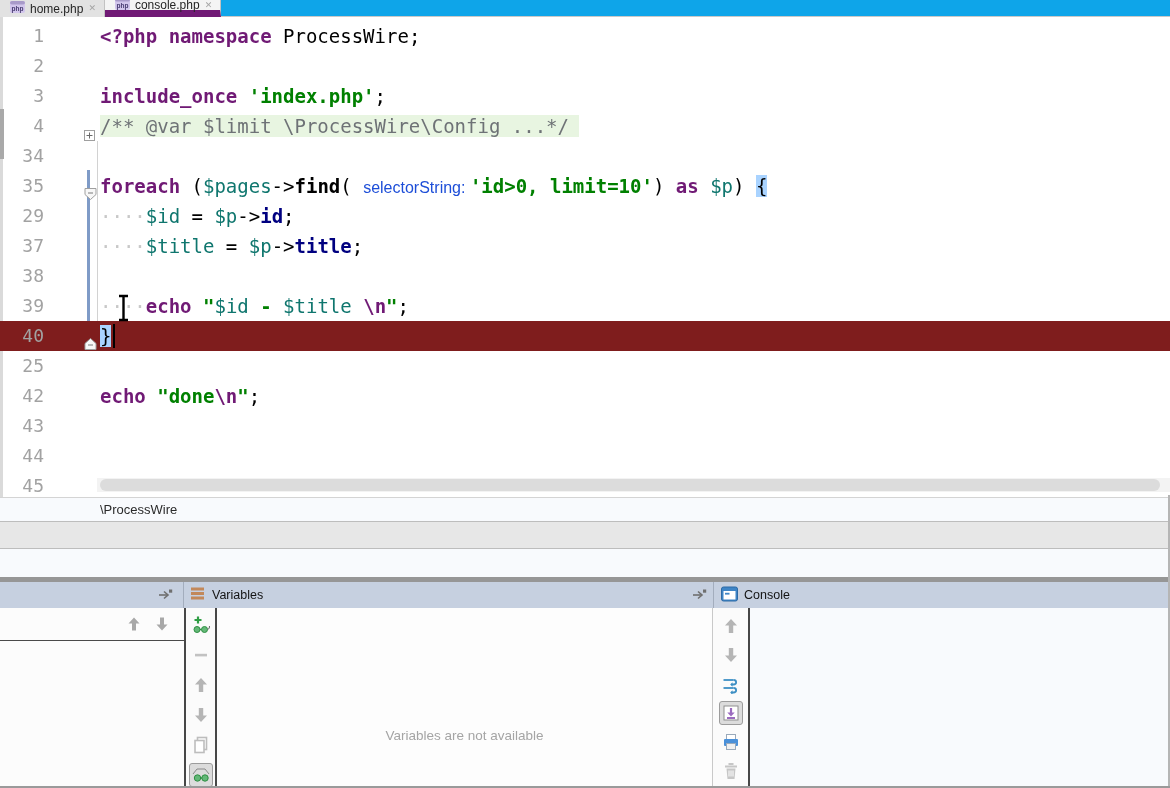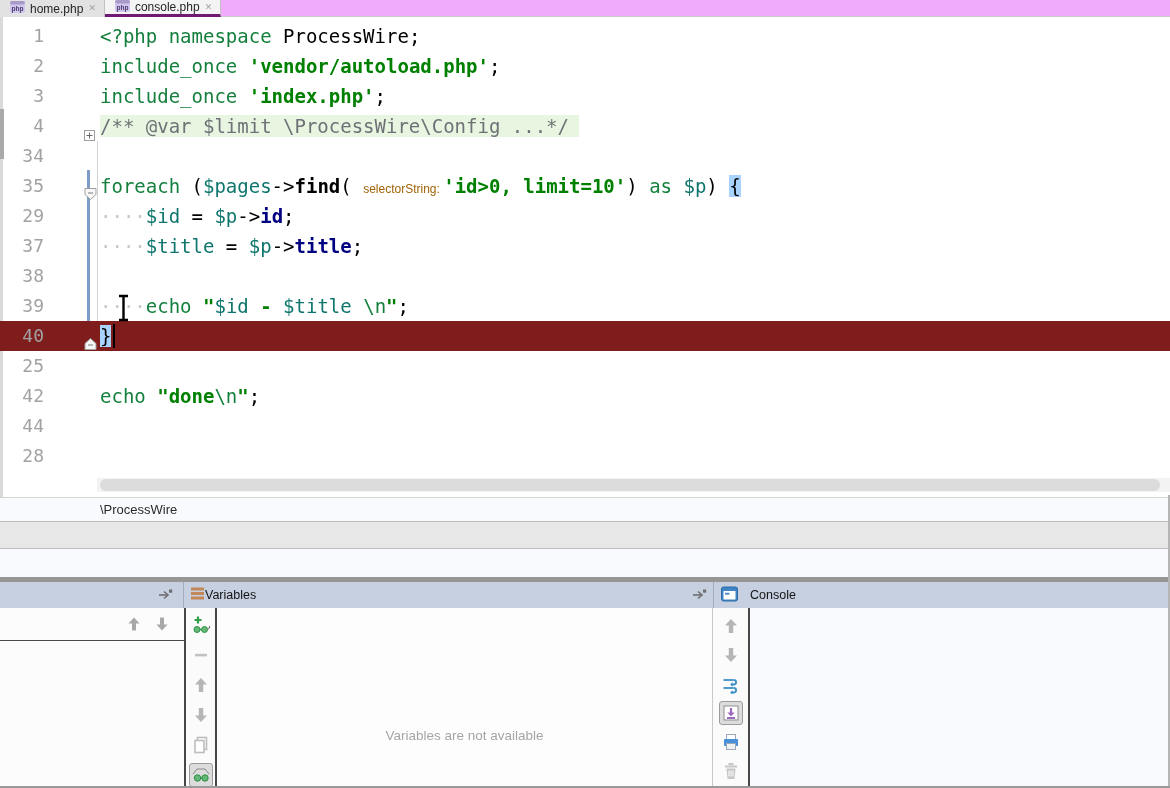--- a/index.html
+++ b/index.html
@@ -2,48 +2,48 @@
 <html><head>
 <meta charset="utf-8">
 <style>
   * { margin:0; padding:0; box-sizing:border-box; }
   html,body { width:1170px; height:788px; overflow:hidden; background:#fff;
               font-family:"Liberation Sans", sans-serif; }
   #app { position:relative; width:1170px; height:788px; background:#fff; }
 
   
   .tabbar { position:absolute; left:0; top:0; width:1170px; height:17px;
-            background:#f0abfc; border-bottom:1px solid #c9c9c9; display:flex; }
+            background:#0ea5e9; border-bottom:1px solid #c9c9c9; display:flex; }
   .tab { display:flex; align-items:center; gap:5px; padding:0 8px 0 10px; height:17px;
          border-right:1px solid #c2c2c2; font-size:12px; color:#262626; }
   .tab.inactive { background:#e2e2e2; }
-  .tab.active   { background:#f4f4f4; border-bottom:3px solid #701a75; }
+  .tab.active   { background:#f4f4f4; border-bottom:7px solid #701a75; }
   .tab .close { color:#a5a5a5; font-size:9px; line-height:9px; }
   .phpicon { display:inline-block; }
 
   
   .editor { position:absolute; left:0; top:17px; width:1170px; height:480px; background:#ffffff; }
   .left-stripe { position:absolute; left:0; top:0; width:3px; height:480px; background:#dadada; }
   .left-stripe-mark { position:absolute; left:0; top:92px; width:4px; height:50px; background:#a9a9a9; }
   .code-lines { position:absolute; left:0; top:4px; width:1170px; }
   .line { position:relative; height:30px; line-height:30px; white-space:pre;
           font-family:"DejaVu Sans Mono", monospace; font-size:19px; color:#000; }
   .line.current { background:#7f1d1d; }
   .lnum { position:absolute; left:0; top:0; width:44px; text-align:right;
           color:#a2a2a2; font-size:18px; }
   .fold { position:absolute; left:84px; top:8px; width:13px; height:14px; }
   .code { position:absolute; left:100px; top:0; }
-  .tok-kw   { color:#15803d; font-weight:normal; }
+  .tok-kw   { color:#701a75; font-weight:bold; }
   .tok-str  { color:#008000; font-weight:bold; }
   .tok-var  { color:#0f766e; }
   .tok-prop { color:#000080; font-weight:bold; }
   .tok-fn   { color:#000000; font-weight:bold; }
   .tok-plain{ color:#000000; }
   .tok-ws   { color:#c8c8c8; }
-  .tok-hint { color:#a16207; font-family:"Liberation Sans",sans-serif; font-size:12px; }
+  .tok-hint { color:#1d4ed8; font-family:"Liberation Sans",sans-serif; font-size:16px; }
   .tok-cmt  { color:#6e7276; background:#e8f5e1; padding-right:10px; }
   .tok-brace{ color:#000000; background:#a9d3ff; }
   .caret-bar { position:absolute; left:113px; top:3px; width:2px; height:24px; background:#000; }
 
   .change-bar { position:absolute; left:87px; top:153px; width:3px; height:181px; background:#7f9bc7; }
   .fold-line  { position:absolute; left:97px; top:124px; width:1px; height:190px; background:#d2d2d2; }
 
   .hscroll { position:absolute; left:97px; top:461px; width:1073px; height:14px; background:#f3f3f3; }
   .hscroll .thumb { position:absolute; left:3px; top:1px; width:1060px; height:12px;
                     background:#dcdcdc; border-radius:6px; }
@@ -59,23 +59,23 @@
   .strip-gray  { position:absolute; left:0; top:521px; width:1170px; height:28px;
                  background:#e7e7e7; border-top:1px solid #bdbdbd; border-bottom:1px solid #bdbdbd; }
   .strip-light { position:absolute; left:0; top:549px; width:1170px; height:28px; background:#f8fafd; }
   .dark-divider{ position:absolute; left:0; top:577px; width:1170px; height:5px; background:#969696; }
 
   
   .panel-headers { position:absolute; left:0; top:582px; width:1170px; height:26px;
                    background:#c6d0e0; display:flex; }
   .ph { position:relative; height:26px; display:flex; align-items:center; font-size:12.5px; color:#141414; }
   .ph-frames { width:184px; border-right:1px solid #a3adbd; justify-content:flex-end; padding-right:10px; }
-  .ph-vars   { width:530px; border-right:1px solid #a3adbd; padding-left:7px; }
+  .ph-vars   { width:530px; border-right:1px solid #a3adbd; padding-left:7px; gap:7px; }
   .ph-vars .spacer { flex:1; }
-  .ph-console{ flex:1; padding-left:7px; gap:12px; }
+  .ph-console{ flex:1; padding-left:7px; gap:6px; }
 
   
   .panel-body { position:absolute; left:0; top:608px; width:1170px; height:202px; background:#fdba74; }
   .frames-pane { position:absolute; left:0; top:0; width:184px; height:178px; background:#fcfcfc; }
   .frames-toolbar { position:absolute; left:0; top:0; width:184px; height:33px; background:#fcfcfc;
                     border-bottom:1px solid #4a4a4a; display:flex; justify-content:flex-end;
                     align-items:center; gap:4px; padding-right:10px; }
   .vdiv-dark1 { position:absolute; left:184px; top:0; width:2px; height:178px; background:#474747; }
   .watch-toolbar { position:absolute; left:186px; top:0; width:29px; height:178px; background:#fbfbfb;
                    display:flex; flex-direction:column; align-items:center; padding-top:5px; gap:6px; }
@@ -126,43 +126,44 @@
     </div>
   </div>
 
   <div class="editor">
     <div class="left-stripe"></div>
     <div class="left-stripe-mark"></div>
     <div class="fold-line"></div>
     <div class="change-bar"></div>
     <div class="code-lines" id="code-lines">
         <div class="line"><span class="lnum">1</span><span class="code"><span class="tok-kw">&lt;?php</span><span class="tok-plain"> </span><span class="tok-kw">namespace</span><span class="tok-plain"> ProcessWire;</span></span></div>
-        <div class="line"><span class="lnum">2</span><span class="code"><span class="tok-kw">include_once</span><span class="tok-plain"> </span><span class="tok-str">'vendor/autoload.php'</span><span class="tok-plain">;</span></span></div>
+        <div class="line"><span class="lnum">2</span></div>
         <div class="line"><span class="lnum">3</span><span class="code"><span class="tok-kw">include_once</span><span class="tok-plain"> </span><span class="tok-str">'index.php'</span><span class="tok-plain">;</span></span></div>
         <div class="line"><span class="lnum">4</span><span class="fold"><svg width="11" height="11">
               <rect x="0.5" y="0.5" width="10" height="10" fill="#fff" stroke="#9f9f9f"></rect>
               <path d="M2.5 5.5h6M5.5 2.5v6" stroke="#6a6a6a" fill="none"></path>
             </svg></span><span class="code"><span class="tok-cmt">/** @var $limit \ProcessWire\Config ...*/</span></span></div>
         <div class="line"><span class="lnum">34</span><span class="code"></span></div>
         <div class="line"><span class="lnum">35</span><span class="fold"><svg width="13" height="14">
               <path d="M1 1.5h11v6L6.5 12.5 1 7.5z" fill="#f7f7f7" stroke="#9f9f9f"></path>
               <path d="M4 6h5" stroke="#7a7a7a"></path>
             </svg></span><span class="code"><span class="tok-kw">foreach</span><span class="tok-plain"> (</span><span class="tok-var">$pages</span><span class="tok-plain">-&gt;</span><span class="tok-fn">find</span><span class="tok-plain">( </span><span class="tok-hint">selectorString: </span><span class="tok-str">'id&gt;0, limit=10'</span><span class="tok-plain">) </span><span class="tok-kw">as</span><span class="tok-plain"> </span><span class="tok-var">$p</span><span class="tok-plain">) </span><span class="tok-brace">{</span></span></div>
         <div class="line"><span class="lnum">29</span><span class="code"><span class="tok-ws">····</span><span class="tok-var">$id</span><span class="tok-plain"> = </span><span class="tok-var">$p</span><span class="tok-plain">-&gt;</span><span class="tok-prop">id</span><span class="tok-plain">;</span></span></div>
         <div class="line"><span class="lnum">37</span><span class="code"><span class="tok-ws">····</span><span class="tok-var">$title</span><span class="tok-plain"> = </span><span class="tok-var">$p</span><span class="tok-plain">-&gt;</span><span class="tok-prop">title</span><span class="tok-plain">;</span></span></div>
         <div class="line"><span class="lnum">38</span><span class="code"></span></div>
         <div class="line"><span class="lnum">39</span><span class="code"><span class="tok-ws">····</span><span class="tok-kw">echo</span><span class="tok-plain"> </span><span class="tok-str">"</span><span class="tok-var">$id</span><span class="tok-str"> - </span><span class="tok-var">$title</span><span class="tok-str"> </span><span class="tok-kw">\n</span><span class="tok-str">"</span><span class="tok-plain">;</span></span></div>
         <div class="line current"><span class="lnum">40</span><span class="fold"><svg width="13" height="14">
               <path d="M1 12.5h11v-6L6.5 1.5 1 6.5z" fill="#f7f7f7" stroke="#9f9f9f"></path>
               <path d="M4 8h5" stroke="#7a7a7a"></path>
             </svg></span><span class="code"><span class="tok-brace">}</span></span><span class="caret-bar"></span></div>
         <div class="line"><span class="lnum">25</span><span class="code"></span></div>
         <div class="line"><span class="lnum">42</span><span class="code"><span class="tok-kw">echo</span><span class="tok-plain"> </span><span class="tok-str">"done</span><span class="tok-kw">\n</span><span class="tok-str">"</span><span class="tok-plain">;</span></span></div>
+        <div class="line"><span class="lnum">43</span><span class="code"></span></div>
         <div class="line"><span class="lnum">44</span><span class="code"></span></div>
-        <div class="line"><span class="lnum">28</span><span class="code"></span></div>
+        <div class="line"><span class="lnum">45</span><span class="code"></span></div>
       </div>
     <div class="hscroll">
       <div class="thumb"></div>
     </div>
     <div class="ibeam">
       <svg width="13" height="30">
           <path d="M2 3h9M2 27h9M6.5 3v24" stroke="#000" stroke-width="2.4" fill="none"></path>
         </svg>
     </div>
   </div>

